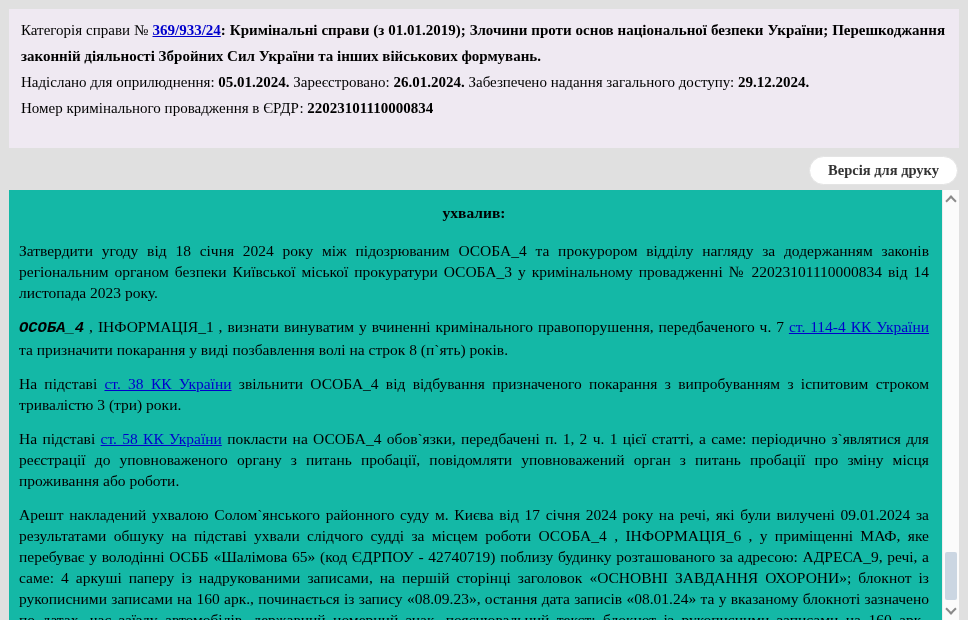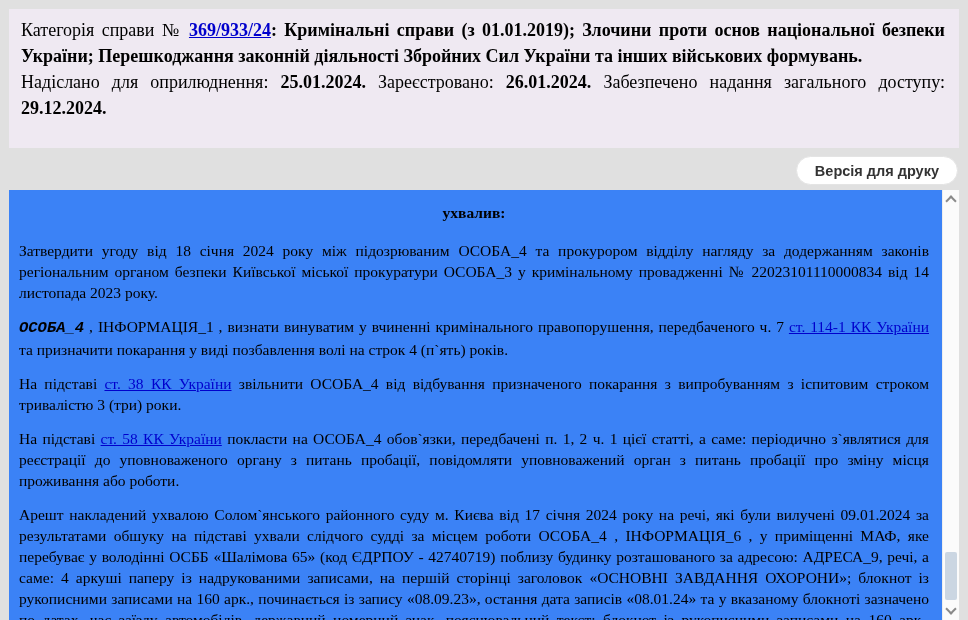--- a/index.html
+++ b/index.html
@@ -7,38 +7,38 @@
     width:968px;height:620px;overflow:hidden;position:relative;
     background:#e0e0e0;
     font-family:"Liberation Serif",serif;
     color:#000;
   }
   
   .meta-panel{
     position:absolute;left:9px;top:9px;width:950px;height:139px;
     background:#efe9f2;box-sizing:border-box;padding:8px 14px 0 12px;
   }
-  .meta-line{font-size:18px;line-height:26px;text-align:justify;}
+  .meta-line{font-size:15px;line-height:26px;text-align:justify;}
   .seg-n{font-weight:normal;}
   .seg-b{font-weight:bold;}
   .seg-bi{font-weight:bold;font-style:italic;font-family:Liberation Mono, monospace;}
   .seg-a{color:#0000cc;text-decoration:underline;cursor:pointer;}
   .seg-ab{color:#0000cc;font-weight:bold;text-decoration:underline;cursor:pointer;}
   
   .toolbar{position:absolute;left:9px;top:148px;width:950px;height:42px;}
   .print-btn{
     position:absolute;right:1px;top:8px;height:29px;padding:0 18px;
     border-radius:15px;background:#ffffff;border:1px solid #e4e4e4;
-    color:#333333;font-family:Liberation Sans, sans-serif;
+    color:#333333;font-family:Liberation Serif, serif;
     font-size:14.5px;font-weight:bold;cursor:pointer;
   }
   
   .doc-panel{
     position:absolute;left:9px;top:190px;width:950px;height:430px;
-    background:#3b82f6;box-sizing:border-box;overflow:hidden;
+    background:#14b8a6;box-sizing:border-box;overflow:hidden;
   }
   .doc-content{
     position:absolute;left:10px;right:30px;top:6px;
     font-size:15.5px;line-height:21px;
   }
   .doc-heading{text-align:center;font-weight:bold;margin:6px 0 17px 0;}
   .doc-par{text-align:justify;margin:0 0 13px 0;}
   
   .scrollbar{
     position:absolute;right:0;top:0;width:17px;height:430px;
@@ -56,32 +56,33 @@
   .scroll-thumb{
     position:absolute;left:2px;width:12px;top:362px;height:48px;
     background:#cbd6e2;border-radius:2px;cursor:pointer;
   }
 </style>
 </head>
 <body>
 
 <div class="meta-panel">
   <div class="meta-line"><span class="seg-n">Категорія справи № </span><a class="seg-ab" href="#">369/933/24</a><span class="seg-b">: </span><span class="seg-b">Кримінальні справи (з 01.01.2019); Злочини проти основ національної безпеки України; Перешкоджання законній діяльності Збройних Сил України та інших військових формувань.</span></div>
-  <div class="meta-line"><span class="seg-n">Надіслано для оприлюднення: </span><span class="seg-b">25.01.2024.</span><span class="seg-n"> Зареєстровано: </span><span class="seg-b">26.01.2024.</span><span class="seg-n"> Забезпечено надання загального доступу: </span><span class="seg-b">29.12.2024.</span></div>
+  <div class="meta-line"><span class="seg-n">Надіслано для оприлюднення: </span><span class="seg-b">05.01.2024.</span><span class="seg-n"> Зареєстровано: </span><span class="seg-b">26.01.2024.</span><span class="seg-n"> Забезпечено надання загального доступу: </span><span class="seg-b">29.12.2024.</span></div>
+  <div class="meta-line"><span class="seg-n">Номер кримінального провадження в ЄРДР: </span><span class="seg-b">22023101110000834</span></div>
 </div>
 
 <div class="toolbar">
   <button class="print-btn">Версія для друку</button>
 </div>
 
 <div class="doc-panel">
   <div class="doc-content">
     <div class="doc-heading">ухвалив:</div>
     <p class="doc-par"><span class="seg-n">Затвердити угоду від 18 січня 2024 року між підозрюваним ОСОБА_4 та прокурором відділу нагляду за додержанням законів регіональним органом безпеки Київської міської прокуратури ОСОБА_3 у кримінальному провадженні № 22023101110000834 від 14 листопада 2023 року.</span></p>
-    <p class="doc-par"><span class="seg-bi">ОСОБА_4</span><span class="seg-n"> , ІНФОРМАЦІЯ_1 , визнати винуватим у вчиненні кримінального правопорушення, передбаченого ч. 7 </span><a class="seg-a" href="#">ст. 114-1 КК України</a><span class="seg-n"> та призначити покарання у виді позбавлення волі на строк 4 (п`ять) років.</span></p>
+    <p class="doc-par"><span class="seg-bi">ОСОБА_4</span><span class="seg-n"> , ІНФОРМАЦІЯ_1 , визнати винуватим у вчиненні кримінального правопорушення, передбаченого ч. 7 </span><a class="seg-a" href="#">ст. 114-4 КК України</a><span class="seg-n"> та призначити покарання у виді позбавлення волі на строк 8 (п`ять) років.</span></p>
     <p class="doc-par"><span class="seg-n">На підставі </span><a class="seg-a" href="#">ст. 38 КК України</a><span class="seg-n"> звільнити ОСОБА_4 від відбування призначеного покарання з випробуванням з іспитовим строком тривалістю 3 (три) роки.</span></p>
     <p class="doc-par"><span class="seg-n">На підставі </span><a class="seg-a" href="#">ст. 58 КК України</a><span class="seg-n"> покласти на ОСОБА_4 обов`язки, передбачені п. 1, 2 ч. 1 цієї статті, а саме: періодично з`являтися для реєстрації до уповноваженого органу з питань пробації, повідомляти уповноважений орган з питань пробації про зміну місця проживання або роботи.</span></p>
     <p class="doc-par"><span class="seg-n">Арешт накладений ухвалою Солом`янського районного суду м. Києва від 17 січня 2024 року на речі, які були вилучені 09.01.2024 за результатами обшуку на підставі ухвали слідчого судді за місцем роботи ОСОБА_4 , ІНФОРМАЦІЯ_6 , у приміщенні МАФ, яке перебуває у володінні ОСББ «Шалімова 65» (код ЄДРПОУ - 42740719) поблизу будинку розташованого за адресою: АДРЕСА_9, речі, а саме: 4 аркуші паперу із надрукованими записами, на першій сторінці заголовок «ОСНОВНІ ЗАВДАННЯ ОХОРОНИ»; блокнот із рукописними записами на 160 арк., починається із запису «08.09.23», остання дата записів «08.01.24» та у вказаному блокноті зазначено по датах, час заїзду автомобілів, державний номерний знак, пояснювальний текст; блокнот із рукописними записами на 160 арк., починається із записів за «15.03.2023», остання дата записів «07.09» - скасувати.</span></p>
   </div>
   <div class="scrollbar">
     <div class="scroll-btn up">
       <span class="chev"></span>
     </div>
     <div class="scroll-thumb"></div>
     <div class="scroll-btn down">

